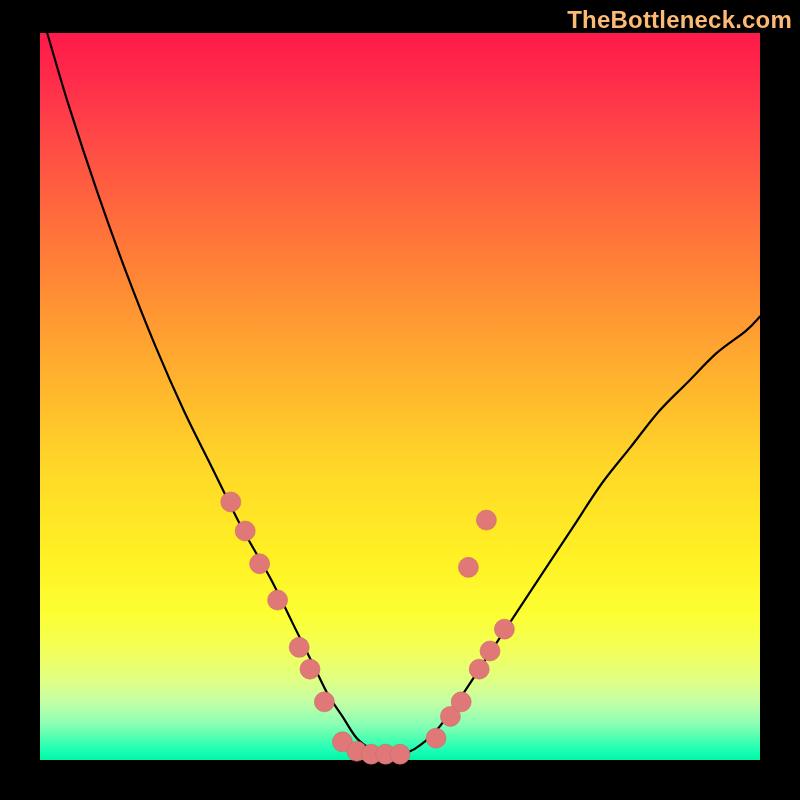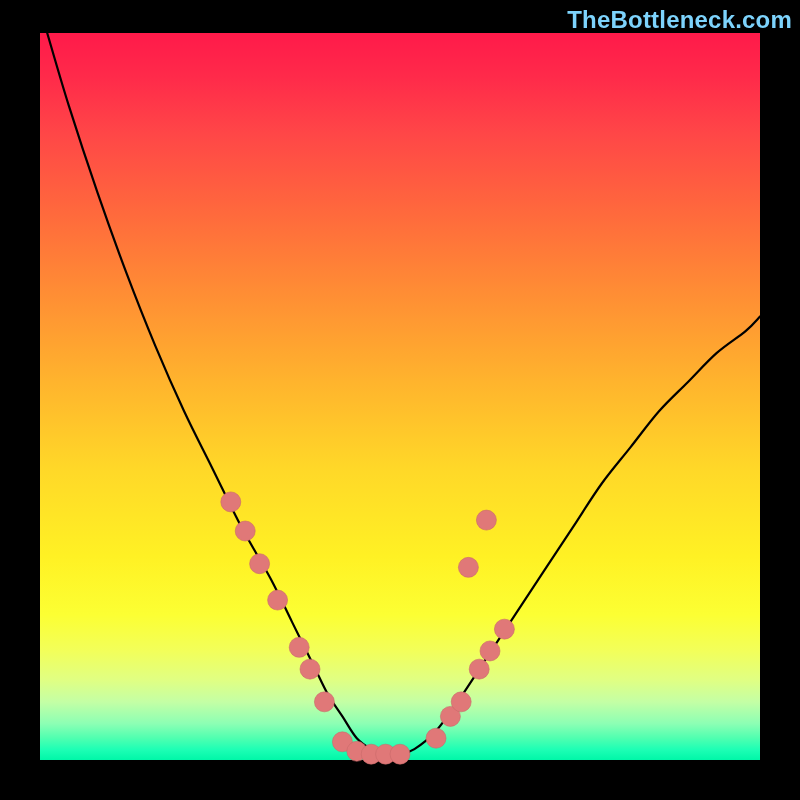--- a/index.html
+++ b/index.html
@@ -40,21 +40,21 @@
       #00f7a8 100%
     );
   }
   .watermark {
     position: absolute;
     top: 6px;
     right: 8px;
     font-family: Arial, Helvetica, sans-serif;
     font-size: 24px;
     font-weight: 600;
-    color: #7dd3fc;
+    color: #fdba74;
     letter-spacing: 0.2px;
   }
   svg.overlay {
     position: absolute;
     inset: 0;
     width: 100%;
     height: 100%;
     overflow: visible;
   }
   .curve {

